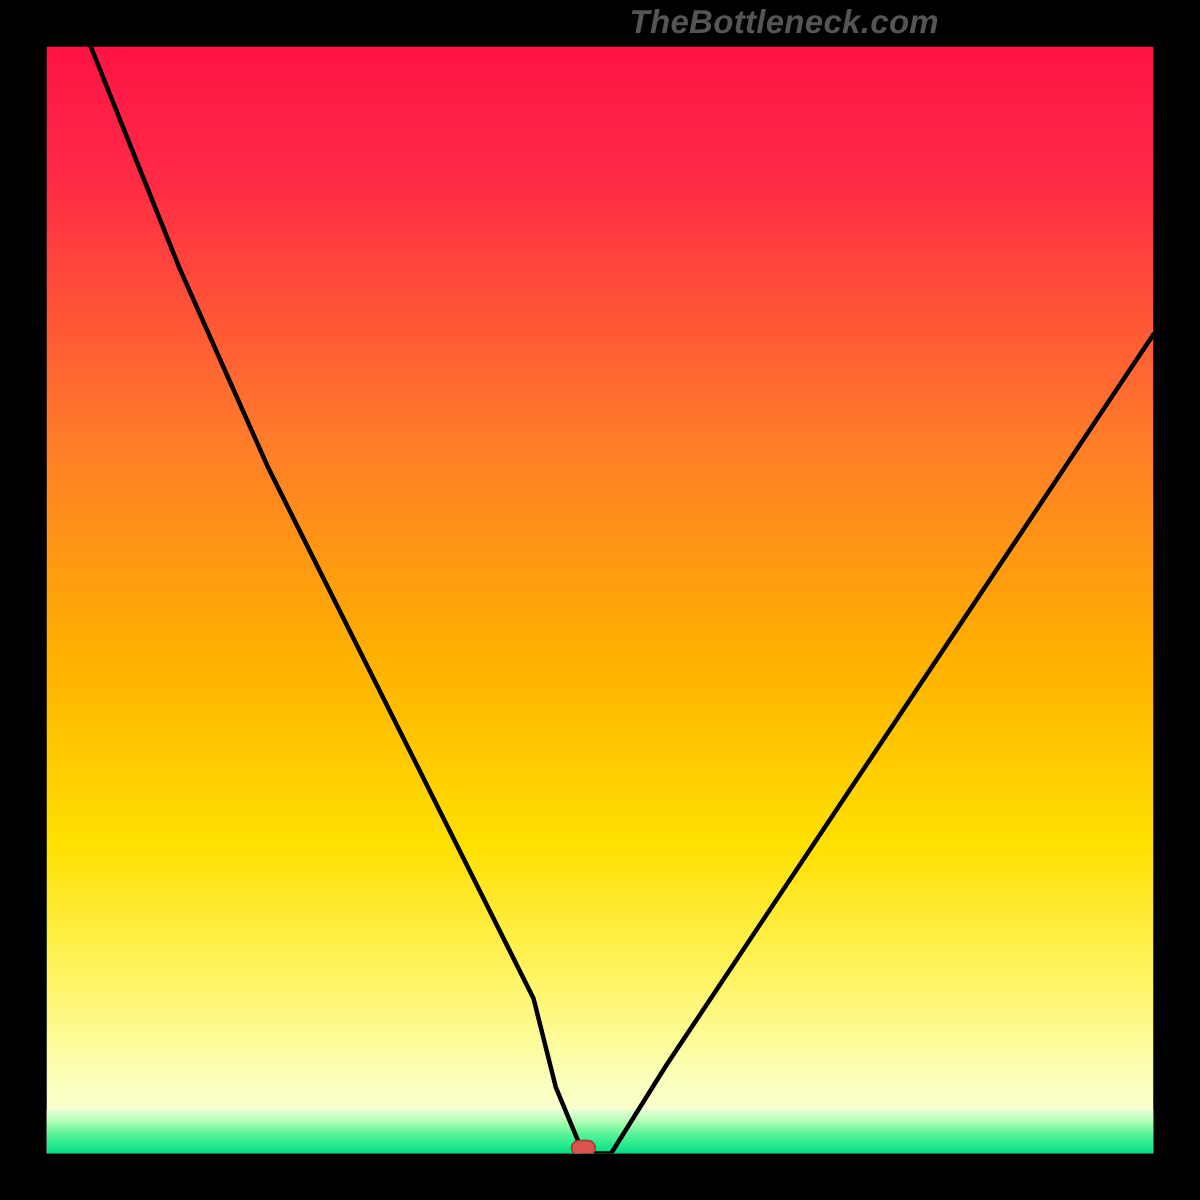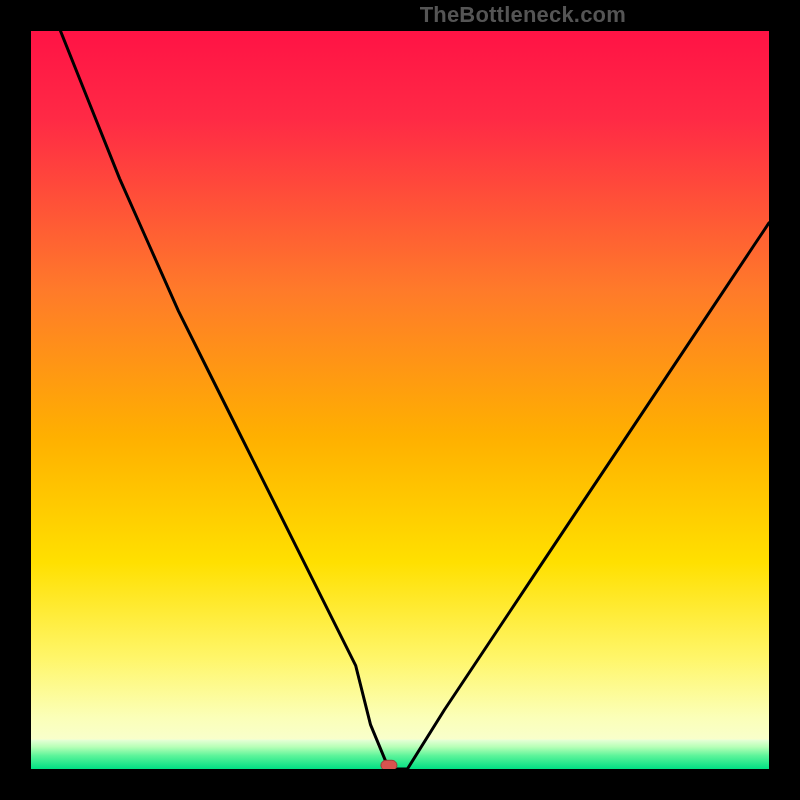--- a/index.html
+++ b/index.html
@@ -9,20 +9,21 @@
     height: 800px;
     background: #000;
     font-family: Arial, Helvetica, sans-serif;
     overflow: hidden;
   }
   .outer {
     position: relative;
     width: 638px;
     height: 800px;
     background: #000;
+    font-style: italic;
   }
   .attribution {
     position: absolute;
     top: 2px;
     right: 12px;
     color: #555;
     font-size: 22px;
     font-weight: 600;
     letter-spacing: 0.2px;
     z-index: 10;

